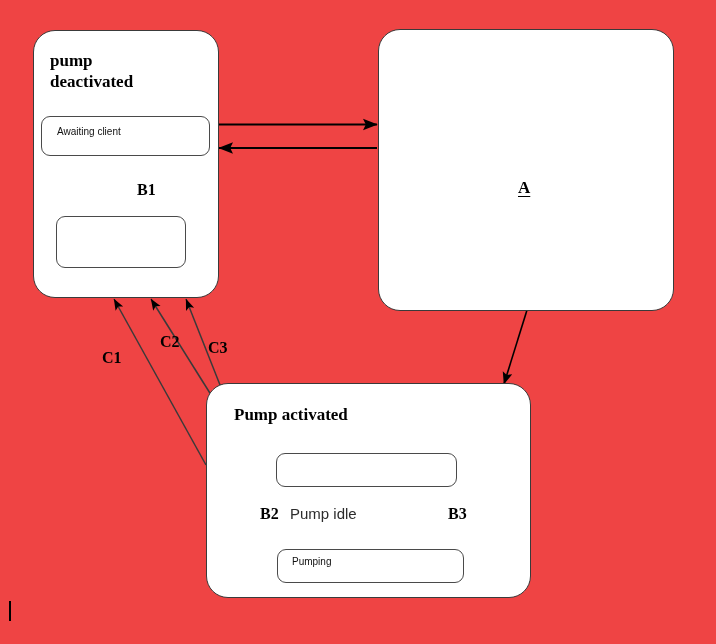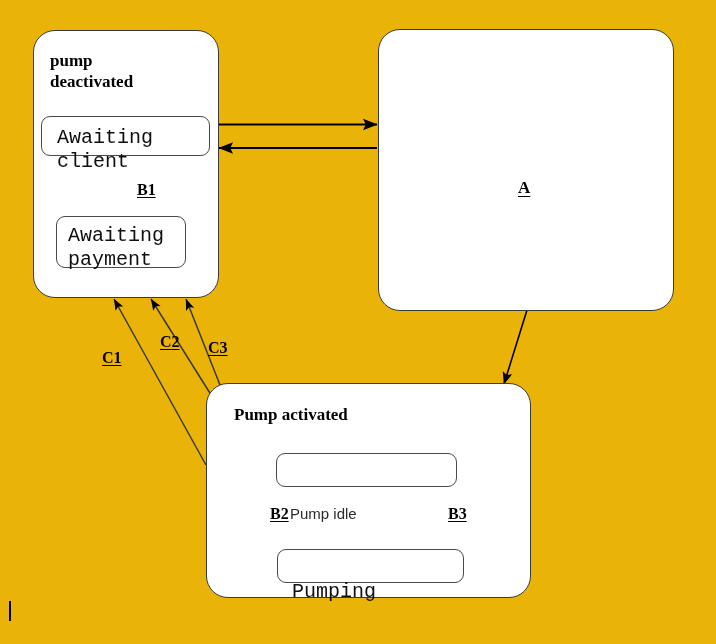--- a/index.html
+++ b/index.html
@@ -4,21 +4,21 @@
 <style>
   html, body {
     margin: 0;
     padding: 0;
     background: #ffffff;
   }
   #canvas {
     position: relative;
     width: 716px;
     height: 644px;
-    background: #eab308;
+    background: #ef4444;
     overflow: hidden;
     font-family: "Liberation Serif", serif;
   }
   .svg-layer {
     position: absolute;
     left: 0;
     top: 0;
     width: 716px;
     height: 644px;
     pointer-events: none;
@@ -38,39 +38,38 @@
     position: absolute;
     font-family: "Liberation Serif", serif;
     font-weight: bold;
     font-size: 17px;
     line-height: 1.25;
     color: #000000;
     white-space: pre-line;
   }
   .inner-label {
     position: absolute;
-    font-family: Liberation Mono, monospace;
-    font-size: 20px;
+    font-family: Liberation Sans, sans-serif;
+    font-size: 10px;
     color: #101010;
     line-height: 1.22;
     white-space: pre-line;
   }
   .inner-label.sans {
     font-family: "Liberation Sans", sans-serif;
     font-size: 15px;
     color: #2c2c2c;
     margin-top: 44px;
   }
   .edge-label {
     position: absolute;
     font-family: "Liberation Serif", serif;
     font-weight: bold;
     font-size: 16px;
     color: #000000;
-    text-decoration: underline;
     text-underline-offset: 2px;
   }
   .big-letter {
     position: absolute;
     font-family: "Liberation Serif", serif;
     font-weight: bold;
     font-size: 17px;
     color: #000000;
     text-decoration: underline;
     text-underline-offset: 3px;
@@ -115,39 +114,37 @@
   </svg>
 
   <div class="node" style="left:33px; top:30px; width:186px; height:268px;"></div>
   <div class="node-title" style="left:50px; top:50px; width:160px;">pump
 deactivated</div>
 
   <div class="node inner" style="left:41px; top:116px; width:169px; height:40px;"></div>
   <div class="inner-label" style="left:57px; top:126px; width:150px;">Awaiting client</div>
 
   <div class="node inner" style="left:56px; top:216px; width:130px; height:52px;"></div>
-  <div class="inner-label" style="left:68px; top:224px; width:112px;">Awaiting
-payment</div>
 
   <div class="edge-label" style="left:137px; top:181px;">B1</div>
 
   <div class="node" style="left:378px; top:29px; width:296px; height:282px;"></div>
   <div class="big-letter" style="left:518px; top:178px;">A</div>
 
   <div class="edge-label" style="left:102px; top:349px;">C1</div>
   <div class="edge-label" style="left:160px; top:333px;">C2</div>
   <div class="edge-label" style="left:208px; top:339px;">C3</div>
 
   <div class="node" style="left:206px; top:383px; width:325px; height:215px;"></div>
   <div class="node-title" style="left:234px; top:404px; width:260px;">Pump activated</div>
 
   <div class="node inner" style="left:276px; top:453px; width:181px; height:34px;"></div>
   <div class="inner-label sans" style="left:290px; top:461px; width:160px;">Pump idle</div>
 
   <div class="node inner" style="left:277px; top:549px; width:187px; height:34px;"></div>
-  <div class="inner-label" style="left:292px; top:580px; width:160px;">Pumping</div>
+  <div class="inner-label" style="left:292px; top:556px; width:160px;">Pumping</div>
 
-  <div class="edge-label" style="left:270px; top:505px;">B2</div>
+  <div class="edge-label" style="left:260px; top:505px;">B2</div>
   <div class="edge-label" style="left:448px; top:505px;">B3</div>
 
   <div class="corner-tick" style="left:9px; top:601px; width:2px; height:20px;"></div>
 
 </div>
 
 </body></html>

